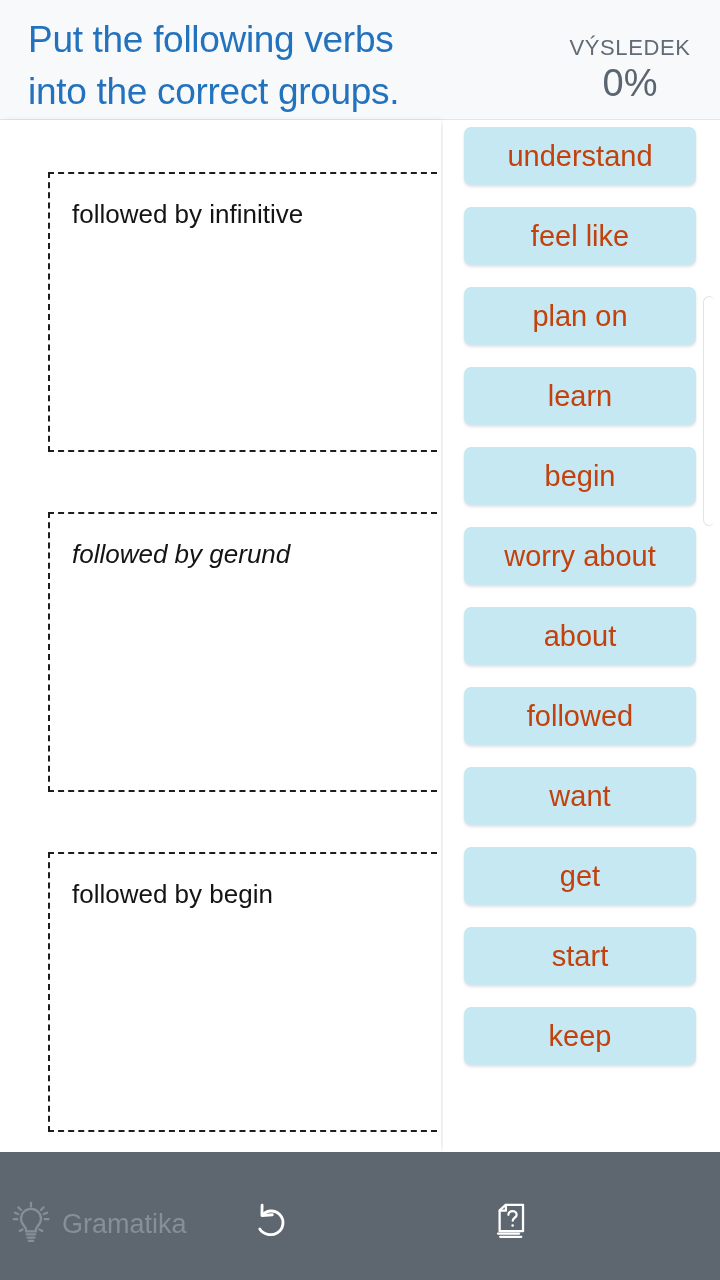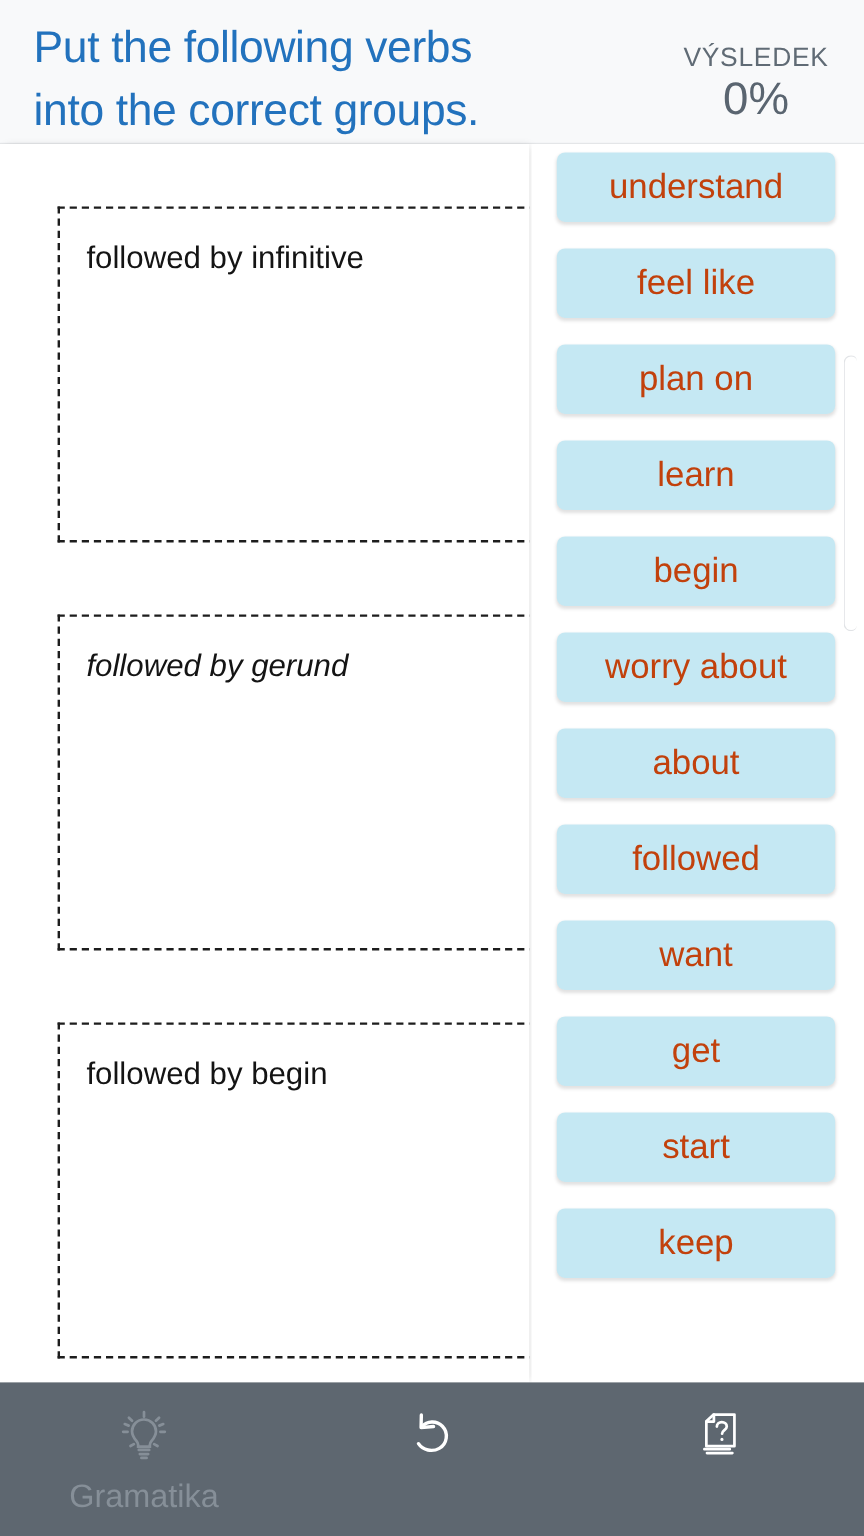--- a/index.html
+++ b/index.html
@@ -126,21 +126,21 @@
   }
 
   
   .toolbar {
     position:absolute; left:0; top:1152px; width:720px; height:128px;
     background:#5e6770;
     display:flex;
   }
   .tool {
     flex:1 1 0;
-    display:flex; flex-direction:column;
+    display:flex; flex-direction:row;
     align-items:center; justify-content:flex-start;
     padding-top:14px;
     color:#ffffff;
   }
   .tool.disabled { color:#868f98; }
   .tool-icon {
     height:62px; width:62px;
     display:flex; align-items:center; justify-content:center;
   }
   .tool-icon svg { display:block; }

